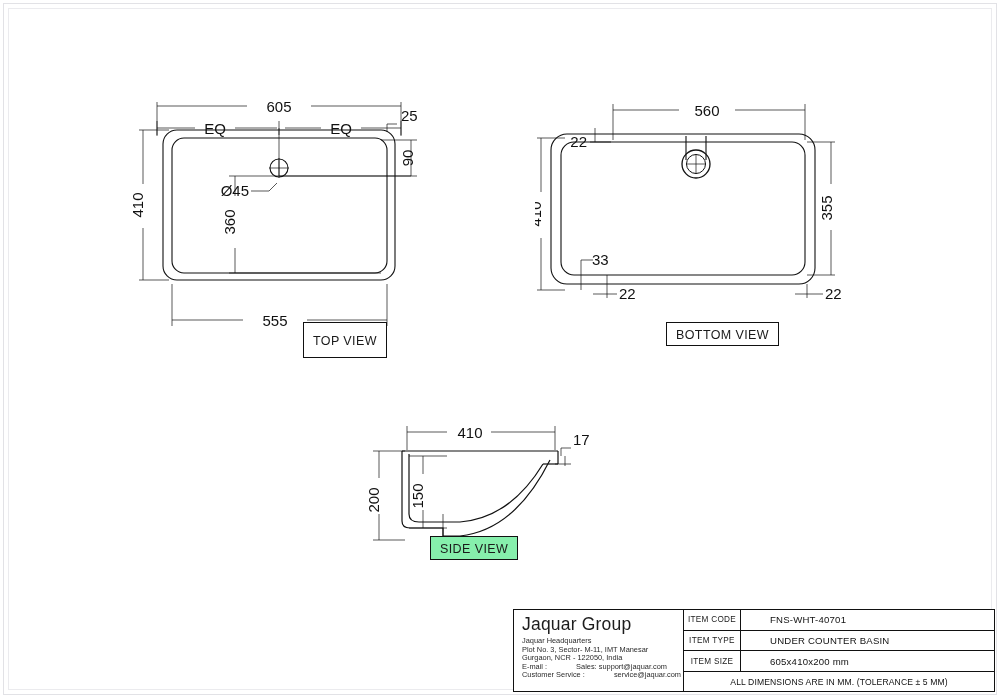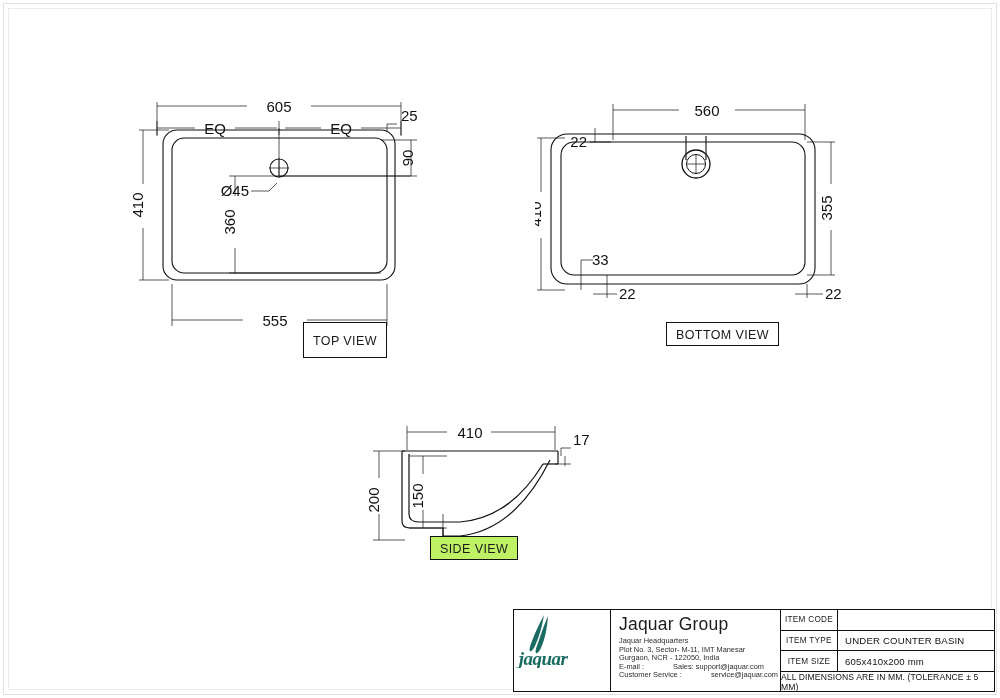--- a/index.html
+++ b/index.html
@@ -38,21 +38,21 @@
     display:flex;flex-direction:column;
   }
   .co-name{
     font-size:17.5px;color:#1c1c1c;letter-spacing:.2px;
     line-height:19px;margin-bottom:3px;font-weight:400;
   }
   .co-line{font-size:7.4px;color:#2a2a2a;line-height:8.6px;white-space:nowrap;}
   .co-line b{font-weight:normal;margin-left:27px;}
   #tb-specs{flex:1;display:flex;flex-direction:column;}
   .spec-row{
-    display:flex;flex:1;border-bottom:1.1px solid #111;min-height:0;
+    display:flex;flex:1;border-bottom:1.1px solid #111;min-height:0;gap:22px;
   }
   .spec-key{
     width:56px;flex:none;border-right:1.1px solid #111;
     font-size:8.2px;display:flex;align-items:center;justify-content:center;
     letter-spacing:.3px;color:#1a1a1a;
   }
   .spec-val{
     flex:1;display:flex;align-items:center;padding-left:7px;
     font-size:9.6px;color:#111;letter-spacing:.2px;
   }
@@ -249,50 +249,40 @@
       <line x1="190" y1="46" x2="206" y2="46"></line>
       <line x1="200" y1="38" x2="200" y2="48"></line>
     </g>
 
     <text class="dimtext" x="105" y="20" text-anchor="middle">410</text>
     <text class="dimtext" x="14" y="82" text-anchor="middle" transform="rotate(-90 14 82)">200</text>
     <text class="dimtext" x="58" y="78" text-anchor="middle" transform="rotate(-90 58 78)">150</text>
     <text class="dimtext" x="208" y="27" text-anchor="start">17</text>
   </svg>
 
-  <div style="position:absolute;left:430px;top:536px;border:1.4px solid #111;padding:2px 9px;background:#bef264;">
+  <div style="position:absolute;left:430px;top:536px;border:1.4px solid #111;padding:2px 9px;background:#86efac;">
     <span style="font-size:12.5px;letter-spacing:.4px;">SIDE VIEW</span>
   </div>
 
   <div id="titleblock">
 
-    <div id="tb-logo">
-      <div class="logo-wrap">
-        <svg width="58" height="58" viewBox="0 0 58 58">
-          <path d="M30 5 C 28 17 25 27 21 36 C 19 40 17 42 16 41 C 15 40 16 36 18 31 C 21 23 25 14 30 5 Z" fill="#1a6b62"></path>
-          <path d="M34 6 C 33 19 31 29 27 38 C 25 42 23 44 22 43 C 21 42 22 38 24 33 C 27 24 30 15 34 6 Z" fill="#1a6b62"></path>
-          <g fill="#1a6b62">
-            <text x="29" y="55" text-anchor="middle" style="font-family:'Liberation Serif',serif;font-style:italic;font-size:19px;font-weight:bold;letter-spacing:-0.5px;">jaquar</text>
-          </g>
-        </svg>
-      </div>
-    </div>
 
     <div id="tb-company">
       <div class="co-name">Jaquar Group</div>
       <div class="co-line">Jaquar Headquarters</div>
       <div class="co-line">Plot No. 3, Sector- M-11, IMT Manesar</div>
       <div class="co-line">Gurgaon, NCR - 122050, India</div>
       <div class="co-line"><span>E-mail : </span><b><span>Sales: </span><span>support@jaquar.com</span></b></div>
       <div class="co-line"><span>Customer Service : </span><b><span>service@jaquar.com</span></b></div>
     </div>
 
     <div id="tb-specs">
       <div class="spec-row">
         <div class="spec-key">ITEM  CODE</div>
+        <div class="spec-val">FNS-WHT-40701</div>
       </div>
       <div class="spec-row">
         <div class="spec-key">ITEM  TYPE</div>
         <div class="spec-val">UNDER COUNTER BASIN</div>
       </div>
       <div class="spec-row">
         <div class="spec-key">ITEM  SIZE</div>
         <div class="spec-val">605x410x200 mm</div>
       </div>
       <div class="spec-note">ALL DIMENSIONS ARE IN MM. (TOLERANCE ± 5 MM)</div>

